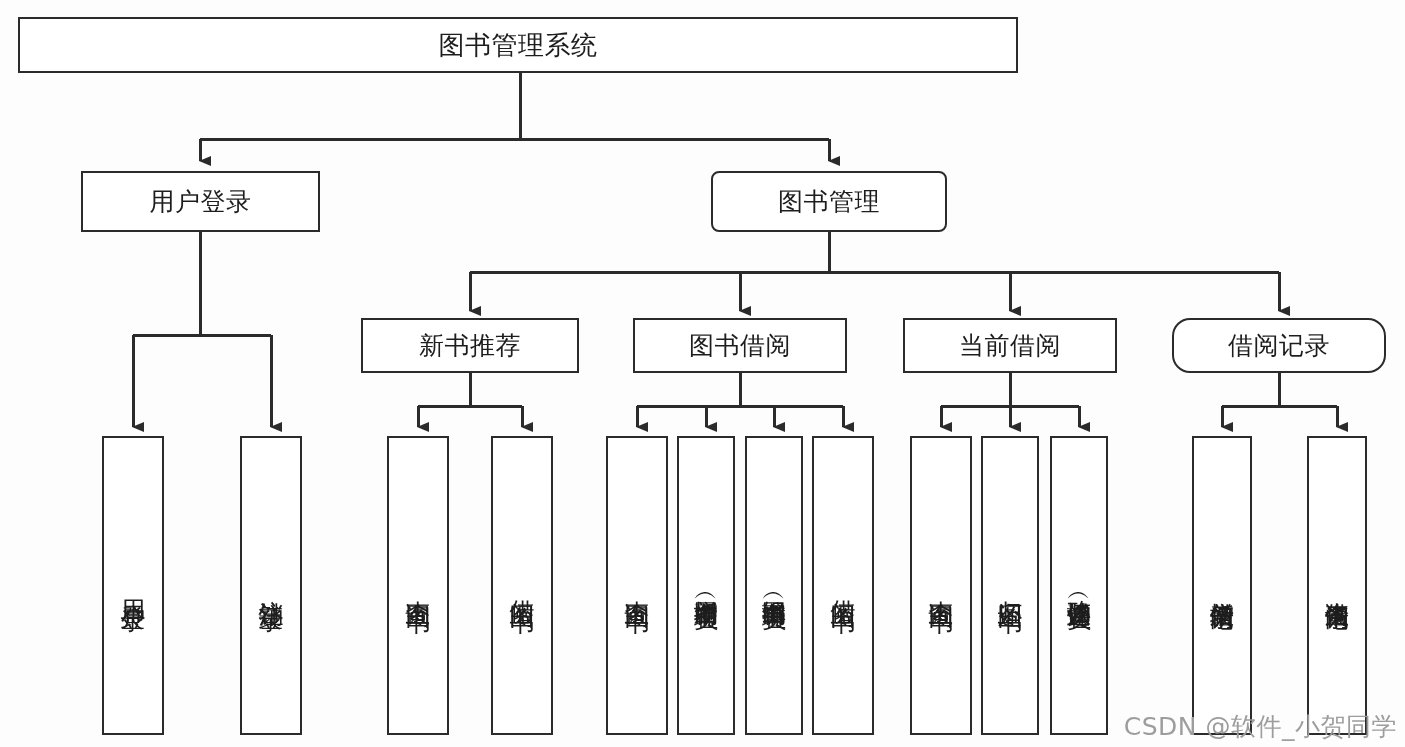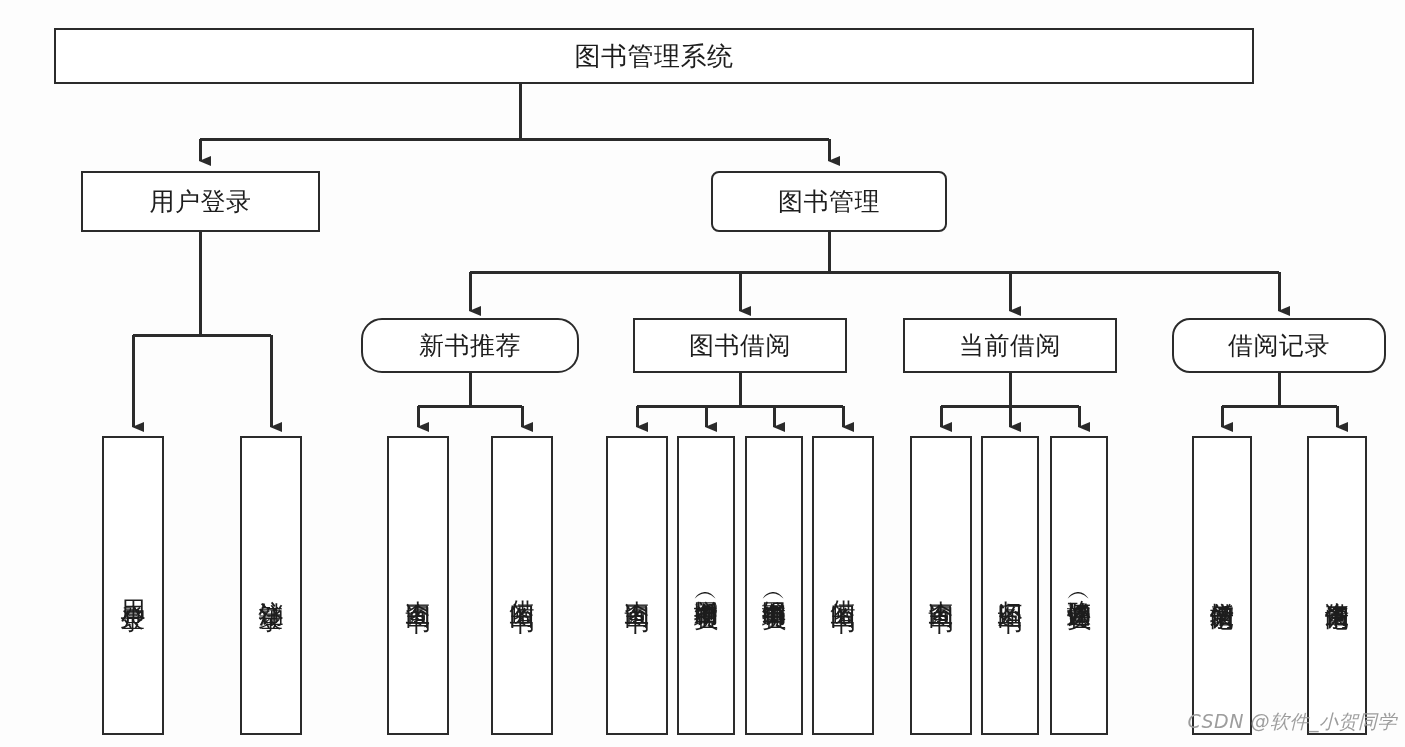--- a/index.html
+++ b/index.html
@@ -62,27 +62,26 @@
     letter-spacing: 3px;
     line-height: 1;
   }
   .v-node.tight .node-label {
     font-size: 24px;
     letter-spacing: 1px;
   }
   .watermark {
     position: absolute;
     right: 8px;
-    bottom: 12px;
-    font-size: 19px;
+    bottom: 4px;
+    font-size: 25px;
     color: #9d9d9d;
     letter-spacing: 0.5px;
     white-space: nowrap;
     user-select: none;
-    font-style: italic;
   }
 </style>
 </head>
 <body>
 
 <div id="canvas">
 
   <svg id="wires" viewBox="0 0 1405 747" xmlns="http://www.w3.org/2000/svg">
     <defs>
       <marker id="arw" viewBox="0 0 10 12" refX="5" refY="11" markerWidth="10" markerHeight="12" orient="auto-start-reverse" markerUnits="userSpaceOnUse">
@@ -128,33 +127,33 @@
       <path d="M1010,406 L1010,427" marker-end="url(#arw)"></path>
       <path d="M1079,406 L1079,427" marker-end="url(#arw)"></path>
 
       <path d="M1279,373 L1279,406"></path>
       <path d="M1222,406 L1337,406"></path>
       <path d="M1222,406 L1222,427" marker-end="url(#arw)"></path>
       <path d="M1337,406 L1337,427" marker-end="url(#arw)"></path>
     </g>
   </svg>
 
-  <div class="node h-node root" style="left:18px; top:28px; width:1200px; height:56px;margin-left:36px;">
+  <div class="node h-node root" style="left:18px; top:17px; width:1000px; height:56px;">
     <span class="node-label">图书管理系统</span>
   </div>
 
   <div class="node h-node" style="left:81px; top:171px; width:239px; height:61px;">
     <span class="node-label">用户登录</span>
   </div>
 
   <div class="node h-node" style="left:711px; top:171px; width:236px; height:61px;border-radius:8px;">
     <span class="node-label">图书管理</span>
   </div>
 
-  <div class="node h-node" style="left:361px; top:318px; width:218px; height:55px;border-radius:21px;">
+  <div class="node h-node" style="left:361px; top:318px; width:218px; height:55px;">
     <span class="node-label">新书推荐</span>
   </div>
 
   <div class="node h-node" style="left:633px; top:318px; width:214px; height:55px;">
     <span class="node-label">图书借阅</span>
   </div>
 
   <div class="node h-node" style="left:903px; top:318px; width:214px; height:55px;">
     <span class="node-label">当前借阅</span>
   </div>

